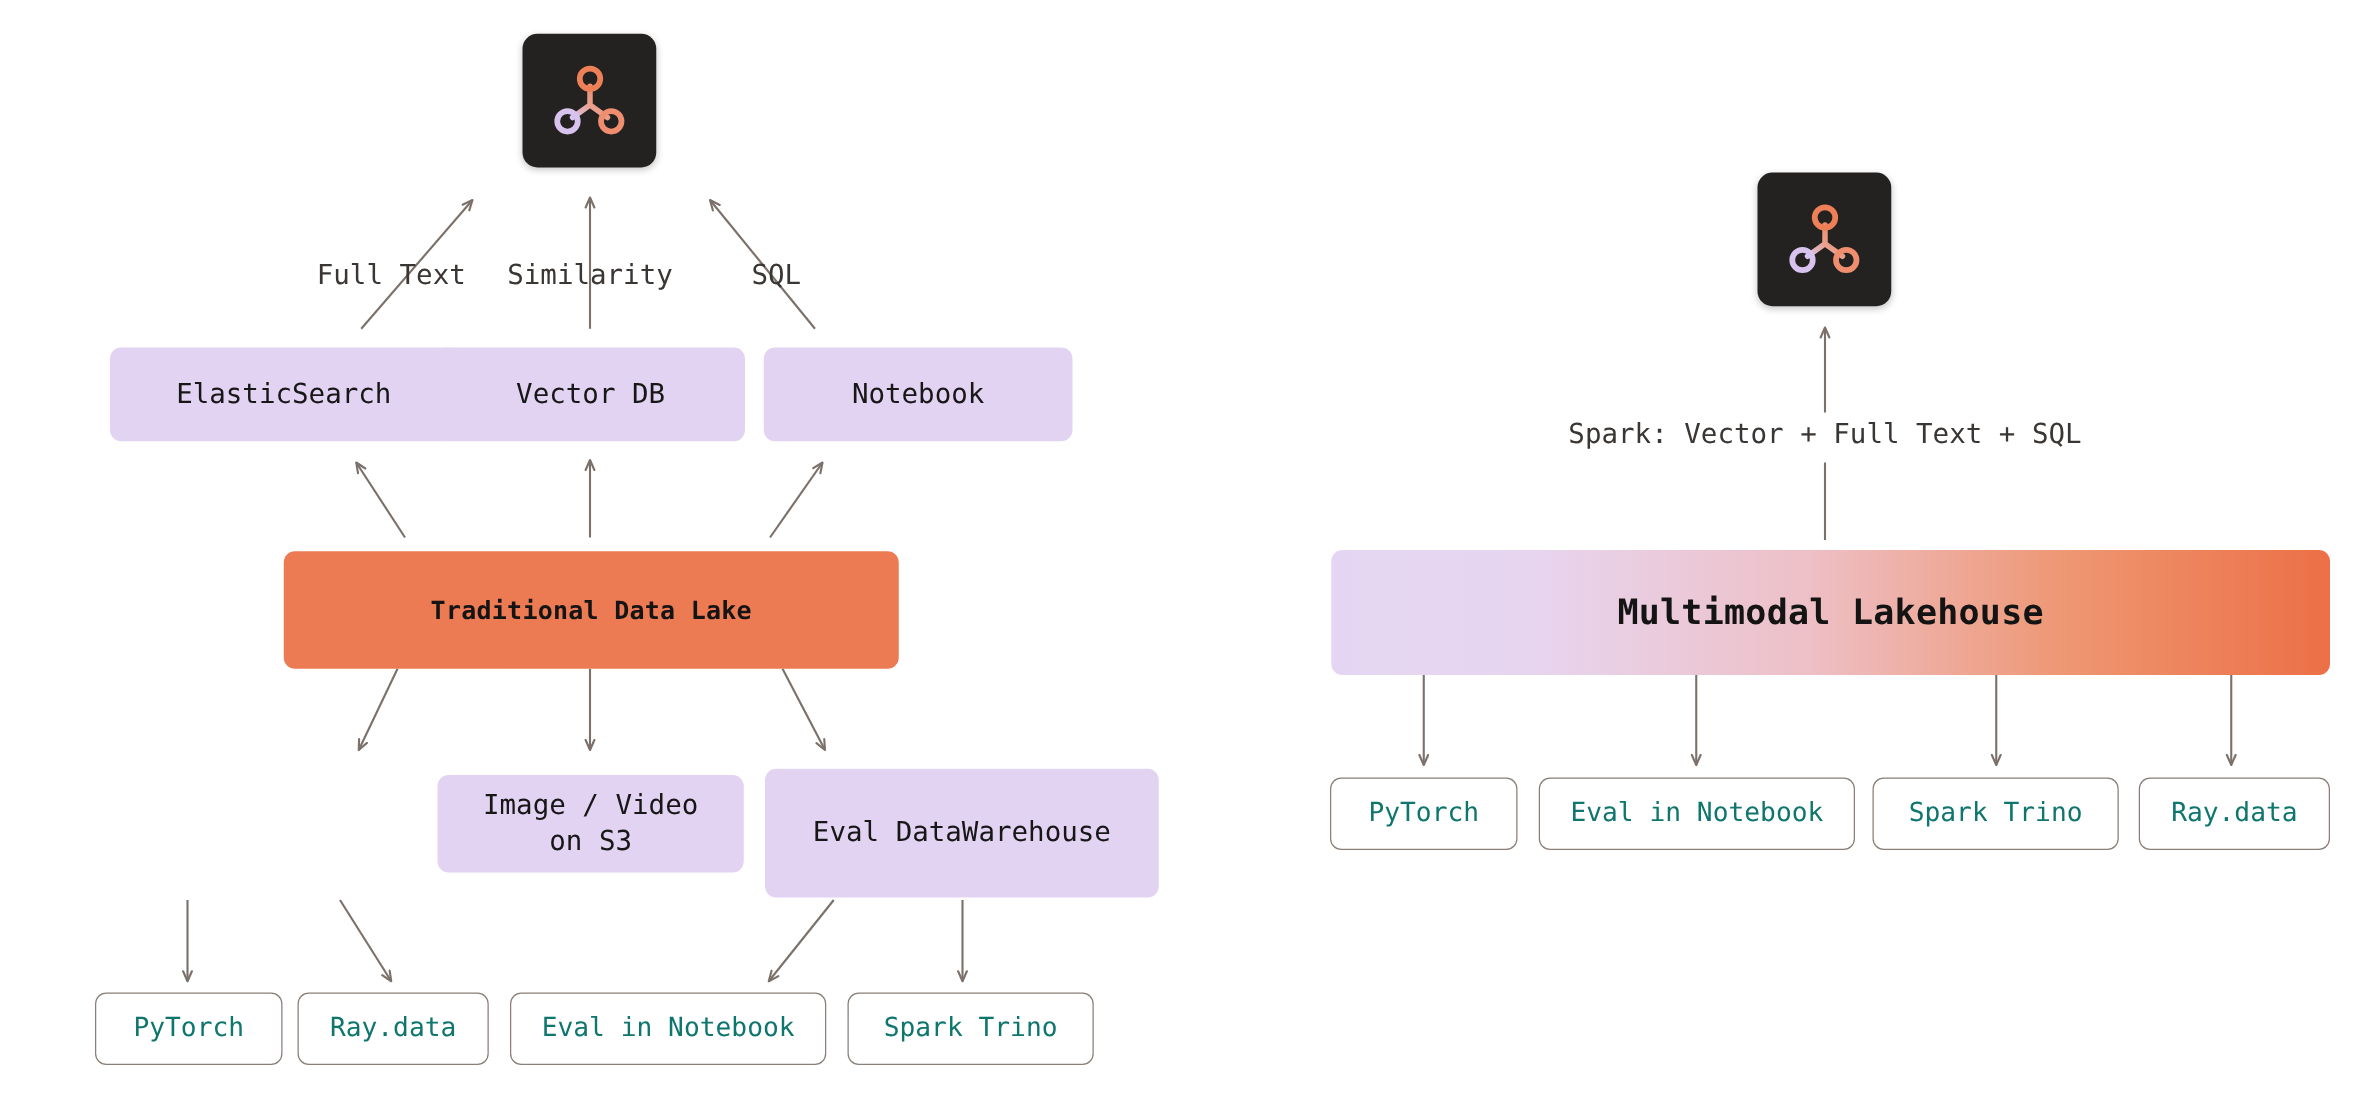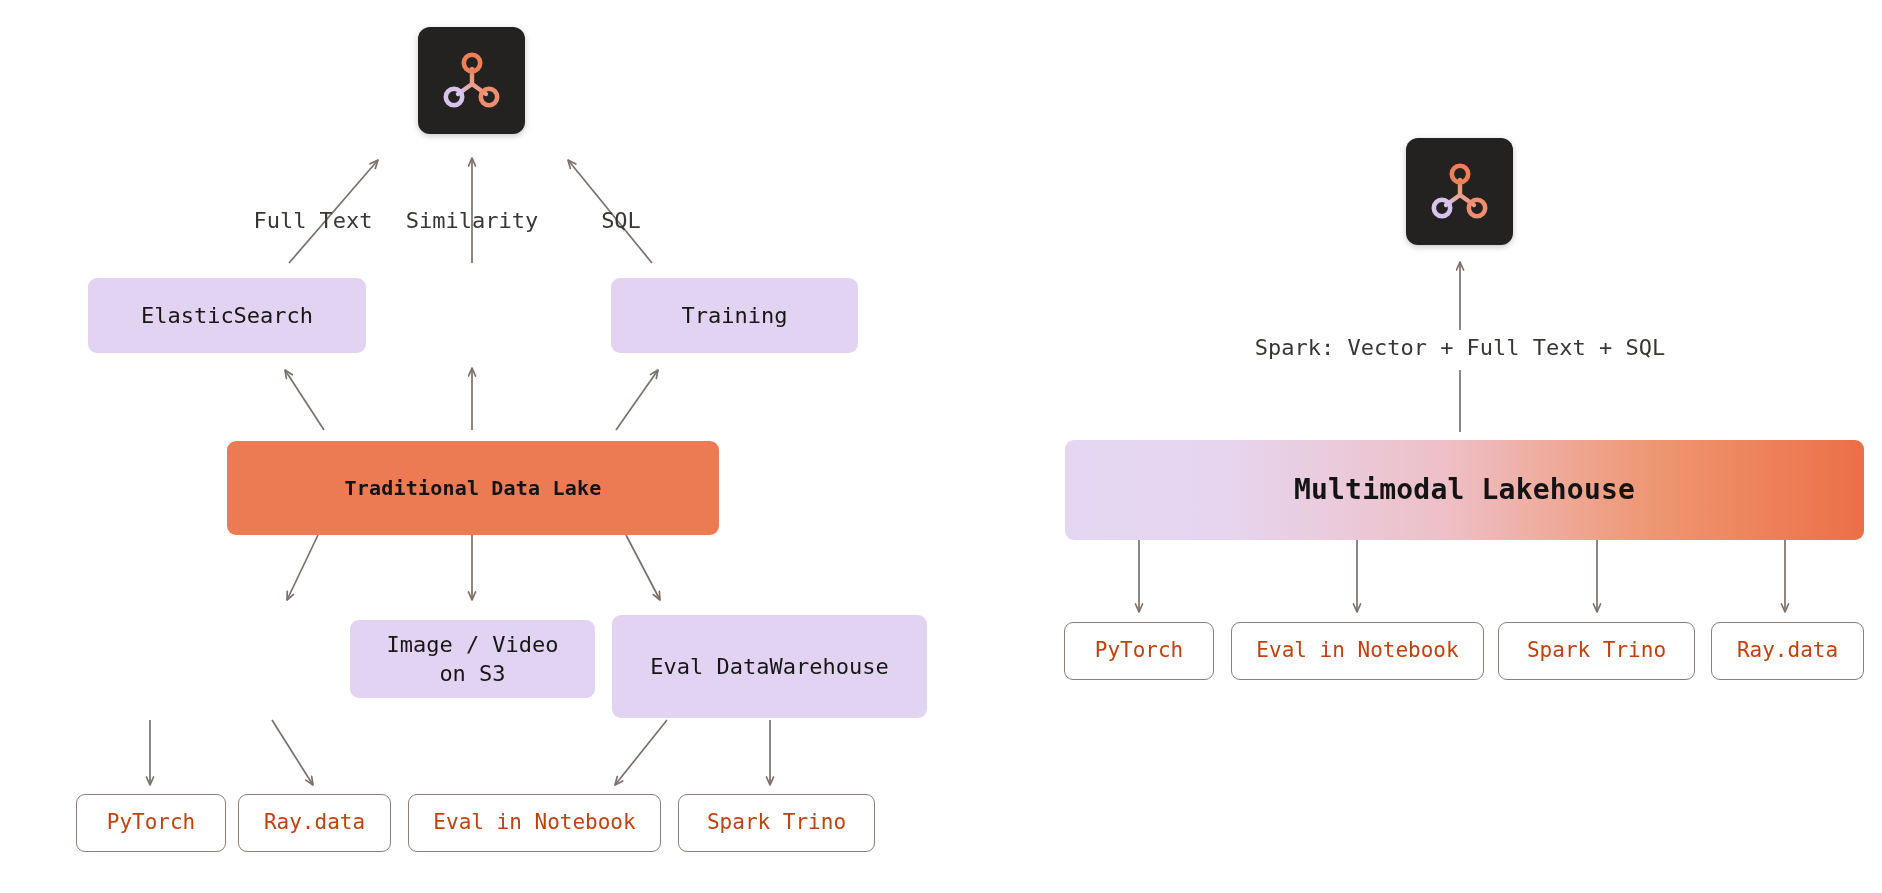--- a/index.html
+++ b/index.html
@@ -68,21 +68,21 @@
     font-weight: bold;
     font-family: "DejaVu Sans Mono", monospace;
     letter-spacing: 0.2px;
   }
 
   
   .leaf-box {
     background: #ffffff;
     border: 1.6px solid #8A7F78;
     border-radius: 9px;
-    color: #c2410c;
+    color: #0f766e;
     font-size: 21px;
     font-family: "DejaVu Sans Mono", monospace;
     padding: 4px 10px;
   }
 
   
   .edge-label {
     position: absolute;
     color: #3A3633;
     font-size: 22px;
@@ -159,22 +159,25 @@
     </svg>
   </div>
 
   <div class="edge-label center" style="left:313px; top:208px;">Full Text</div>
   <div class="edge-label center" style="left:472px; top:208px;">Similarity</div>
   <div class="edge-label center" style="left:621px; top:208px;">SQL</div>
 
   <div class="node store-box" style="left:88px; top:278px; width:278px; height:75px;">
     <span>ElasticSearch</span>
   </div>
+  <div class="node store-box" style="left:349px; top:278px; width:247px; height:75px;">
+    <span>Vector DB</span>
+  </div>
   <div class="node store-box" style="left:611px; top:278px; width:247px; height:75px;">
-    <span>Training</span>
+    <span>Notebook</span>
   </div>
 
   <div class="node lake-bar" style="left:227px; top:441px; width:492px; height:94px;">
     <span>Traditional Data Lake</span>
   </div>
 
   <div class="node store-box" style="left:350px; top:620px; width:245px; height:78px; flex-direction:column;">
     <span>Image / Video</span>
     <span>on S3</span>
   </div>

